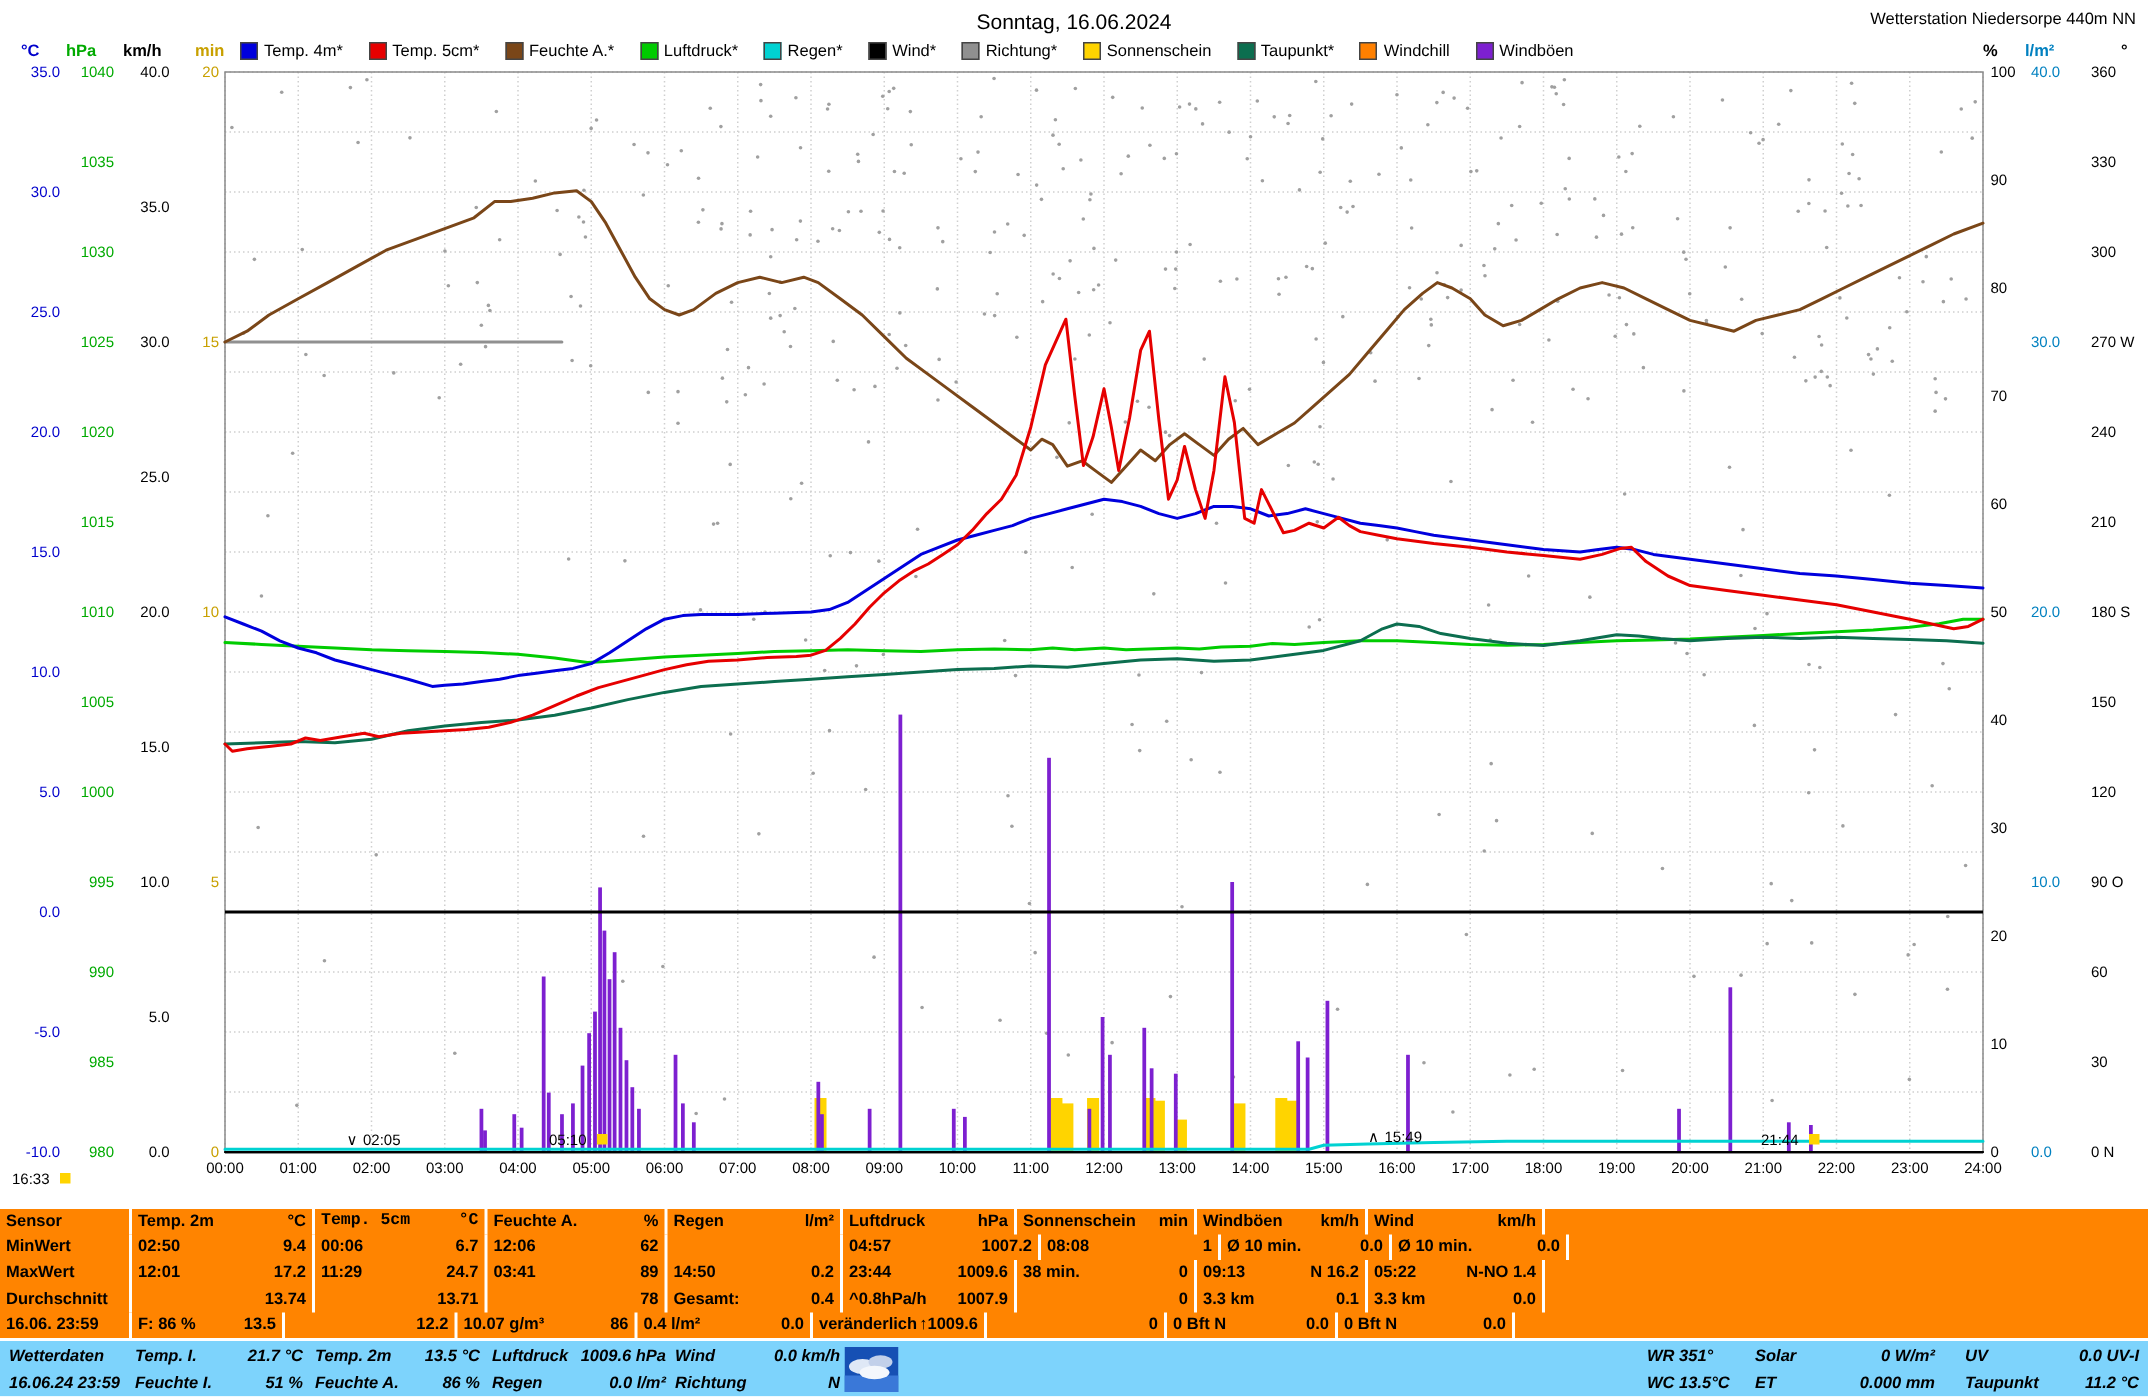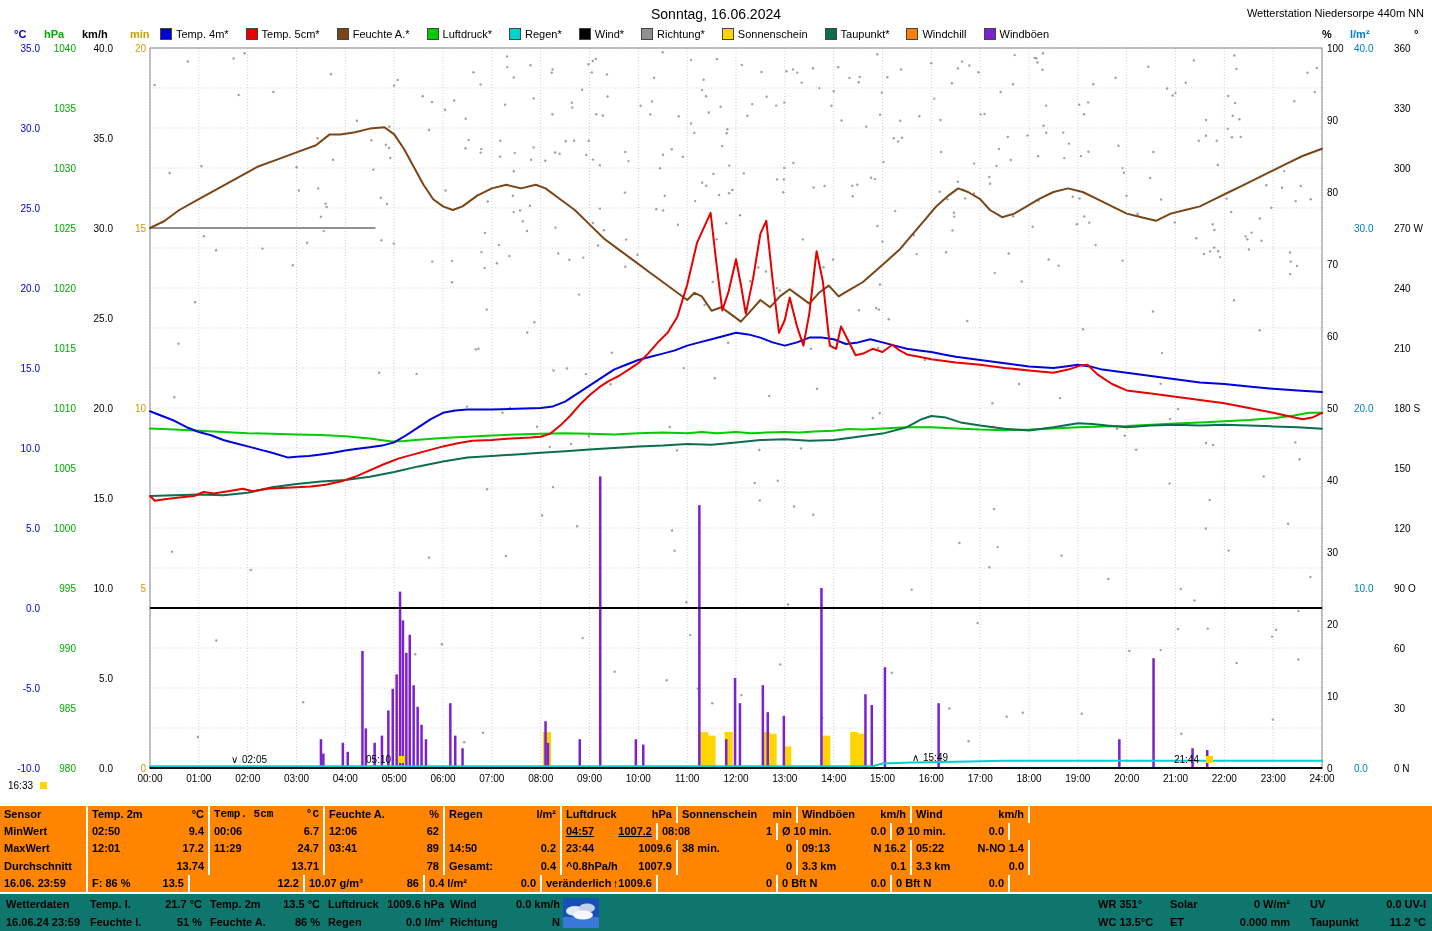--- a/index.html
+++ b/index.html
@@ -859,21 +859,21 @@
           <span class="t-val">6.7</span>
         </div>
         <div class="t-cell" style="width: 120px;">
           <span>12:06</span>
           <span class="t-val">62</span>
         </div>
         <div class="t-cell" style="width: 117px;">
           <span></span>
           <span class="t-val"></span>
         </div>
-        <div class="t-cell" style="width: 96px; text-decoration: underline;">
+        <div class="t-cell" style="width: 132px;">
           <span>04:57</span>
           <span class="t-val">1007.2</span>
         </div>
         <div class="t-cell" style="width: 120px;">
           <span>08:08</span>
           <span class="t-val">1</span>
         </div>
         <div class="t-cell" style="width: 114px;">
           <span>Ø 10 min.</span>
           <span class="t-val">0.0</span>
@@ -983,21 +983,21 @@
           <span>0 Bft N</span>
           <span class="t-val">0.0</span>
         </div>
         <div class="t-cell" style="width: 118px;">
           <span>0 Bft N</span>
           <span class="t-val">0.0</span>
         </div>
       </div>
     </div>
 
-  <div class="status-bar" style="background: #0f766e;">
+  <div class="status-bar" style="background: #7dd3fc; font-style: italic;">
     <svg class="abs" style="left:563px;top:4px" width="36" height="30" viewBox="0 0 36 30">
       <rect width="36" height="30" fill="#1650b4"></rect>
       <rect y="19" width="36" height="11" fill="#3a78d8"></rect>
       <ellipse cx="12" cy="13" rx="9" ry="5" fill="#dfe8f6"></ellipse>
       <ellipse cx="24" cy="10" rx="8" ry="4.5" fill="#c2d0ea"></ellipse>
       <ellipse cx="20" cy="17" rx="10" ry="4.5" fill="#f4f7fc"></ellipse>
     </svg>
   <span class="sb-t" style="left: 6px; top: 2px;">Wetterdaten</span>
       <span class="sb-t" style="left: 6px; top: 20px;">16.06.24 23:59</span>
       <span class="sb-t" style="left: 90px; top: 2px;">Temp. I.</span>

